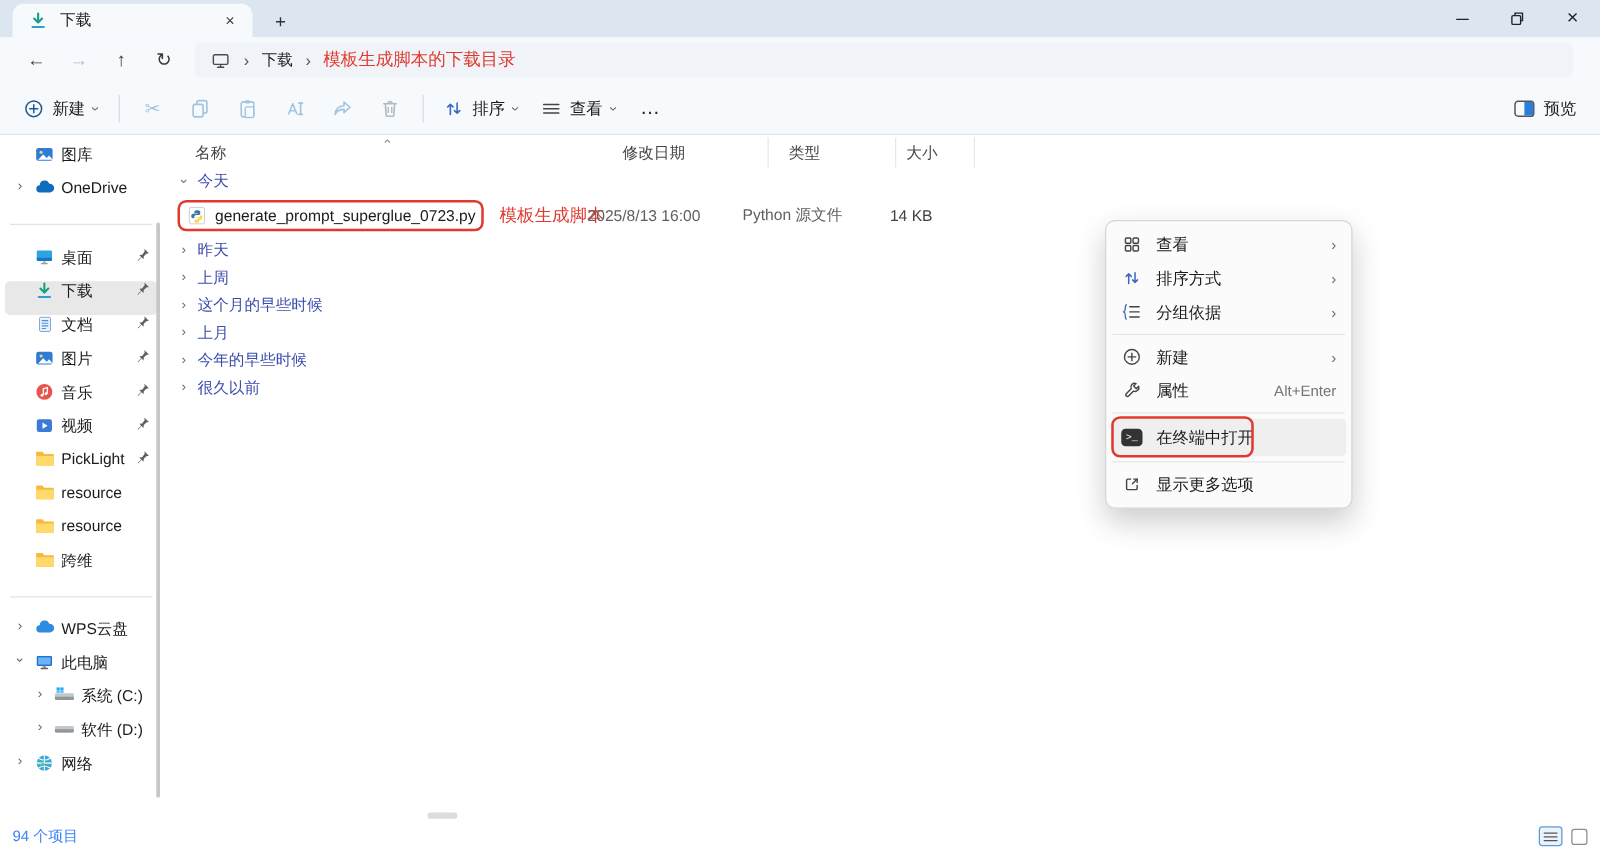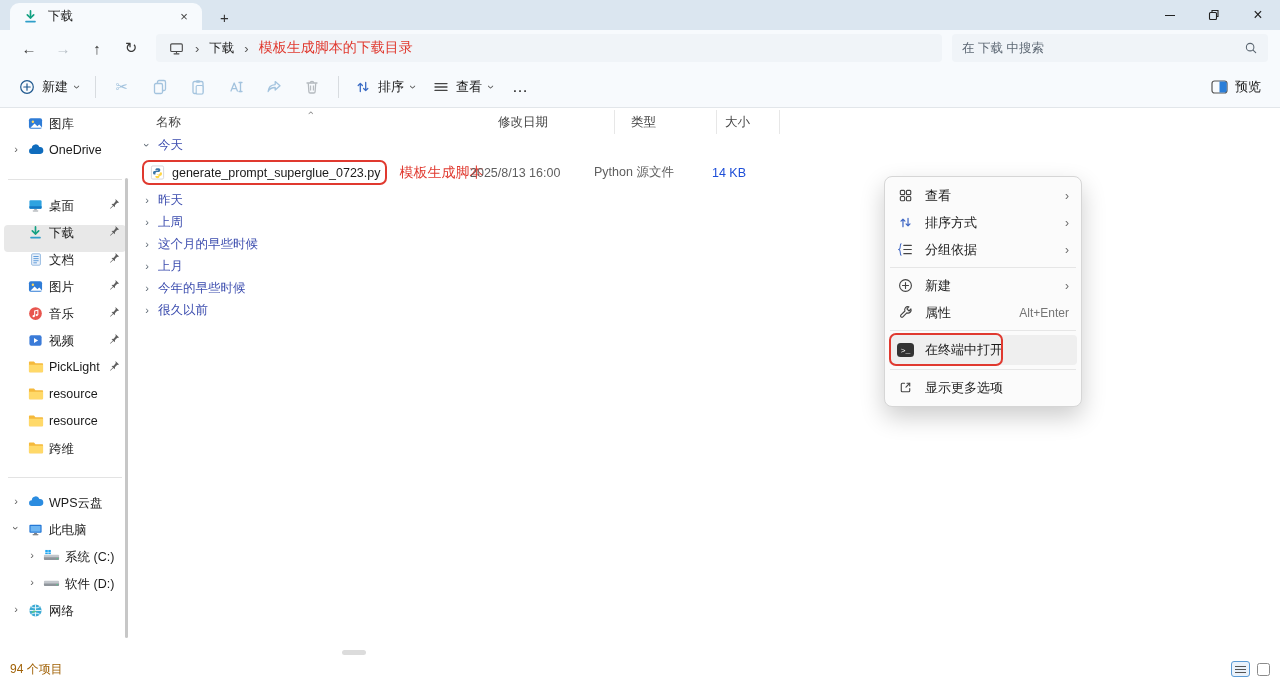--- a/index.html
+++ b/index.html
@@ -67,39 +67,39 @@
   .rows { padding-left:8px; }
   .group-row { height:22px; display:flex; align-items:center; gap:6px; color:#3b4cae; }
   .g-chev { width:10px; color:#5f6a75; font-size:11px; text-align:center; }
   .g-chev.expanded { transform:rotate(90deg); }
   .file-row { height:33px; display:flex; align-items:center; }
   .cell-name { width:328px; display:flex; align-items:center; }
   .file-box { display:inline-flex; align-items:center; gap:6px; border:2.5px solid #e0392f; border-radius:7px; padding:3px 4px 3px 5px; }
   .file-annotation { color:#e0392f; font-size:14px; margin-left:13px; white-space:nowrap; }
   .cell-date { width:116px; color:#5f5f5f; }
   .cell-type { width:102px; padding-left:8px; color:#5f5f5f; }
-  .cell-size { width:64px; text-align:right; color:#1d4ed8; padding-right:6px; }
+  .cell-size { width:64px; text-align:right; color:#404040; padding-right:6px; }
   .hscroll-thumb { position:absolute; bottom:3px; left:212px; width:24px; height:5px; background:#dcdcdc; border-radius:3px; }
 
   
   .context-menu { position:absolute; left:884px; top:176px; width:198px; background:#fbfbfb;
                   border:1px solid #d6d6d6; border-radius:8px; box-shadow:0 10px 24px rgba(0,0,0,.20);
                   padding:5px 4px; font-size:13px; z-index:50; }
   .cm-item { height:27px; display:flex; align-items:center; gap:11px; padding:0 8px; border-radius:4px; position:relative; }
   .cm-icon { width:17px; display:flex; justify-content:center; flex:none; }
   .cm-chev { margin-left:auto; color:#6b6b6b; font-size:12px; }
   .cm-shortcut { margin-left:auto; color:#757575; font-size:12px; }
   .cm-divider { height:1px; background:#e6e6e6; margin:4px 1px; }
   .cm-item.hover { background:#efefef; height:30px; }
   .term-icon { width:17px; height:14px; background:#333; border-radius:3.5px; color:#fff; font-size:8px;
                display:flex; align-items:center; justify-content:center; font-family:"Liberation Mono","DejaVu Sans Mono",monospace; }
   .red-box-overlay { position:absolute; left:0px; top:-2px; width:114px; height:33px; border:2.5px solid #e0392f; border-radius:7px; pointer-events:none; }
 
   
-  .statusbar { height:22px; display:flex; align-items:center; padding:0 10px; font-size:12px; color:#a16207; }
+  .statusbar { height:22px; display:flex; align-items:center; padding:0 10px; font-size:12px; color:#3b82f6; }
   .sb-icons { margin-left:auto; display:flex; gap:7px; align-items:center; }
   .sb-details { width:19px; height:16px; border:1px solid #5b9bd5; background:#eaf2fb; border-radius:3px;
                 display:flex; flex-direction:column; justify-content:center; gap:2px; padding:0 3px; }
   .sb-details i { display:block; border-top:1.3px solid #555; }
   .sb-large { width:13px; height:13px; border:1.5px solid #8b8b8b; border-radius:2.5px; background:#fff; }
 
   svg { display:block; }
 </style>
 </head>
 <body>
@@ -145,29 +145,20 @@
         <svg width="15" height="15" viewBox="0 0 16 16">
             <rect x="1.8" y="3" width="12.4" height="8.2" rx="1.2" fill="none" stroke="#4a4a4a" stroke-width="1.2"></rect>
             <path d="M8 11.4v2" stroke="#4a4a4a" stroke-width="1.2"></path>
             <path d="M5.4 13.7h5.2" stroke="#4a4a4a" stroke-width="1.2" stroke-linecap="round"></path>
           </svg>
       </span>
       <span class="crumb-sep">›</span>
       <span>下载</span>
       <span class="crumb-sep">›</span>
       <span class="red-text bc-annotation">模板生成脚本的下载目录</span>
-    </div>
-    <div class="search-box">
-      <input type="text" placeholder="在 下载 中搜索" style="">
-      <span>
-        <svg width="14" height="14" viewBox="0 0 16 16">
-            <circle cx="7" cy="7" r="4.3" fill="none" stroke="#5a6570" stroke-width="1.2"></circle>
-            <path d="M10.3 10.3 13.4 13.4" stroke="#5a6570" stroke-width="1.2" stroke-linecap="round"></path>
-          </svg>
-      </span>
     </div>
   </div>
 
   <div class="toolbar">
     <div class="tbtn">
       <span>
           <svg width="16" height="16" viewBox="0 0 16 16">
             <circle cx="8" cy="8" r="6.3" fill="none" stroke="#20598f" stroke-width="1.2"></circle>
             <path d="M8 4.8v6.4M4.8 8h6.4" stroke="#20598f" stroke-width="1.2" stroke-linecap="round"></path>
           </svg>

